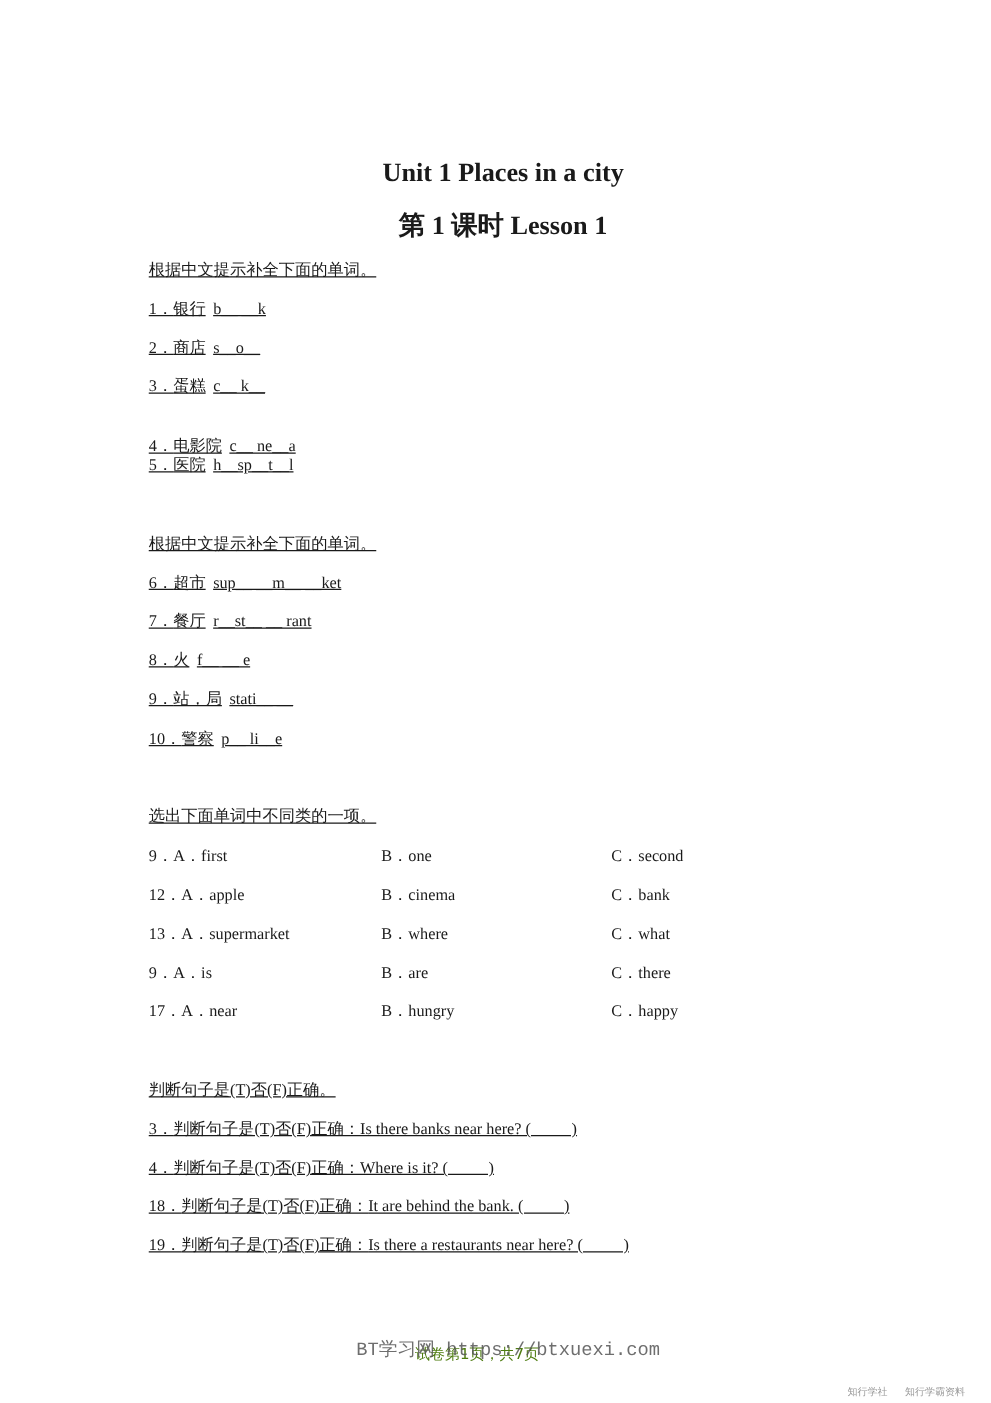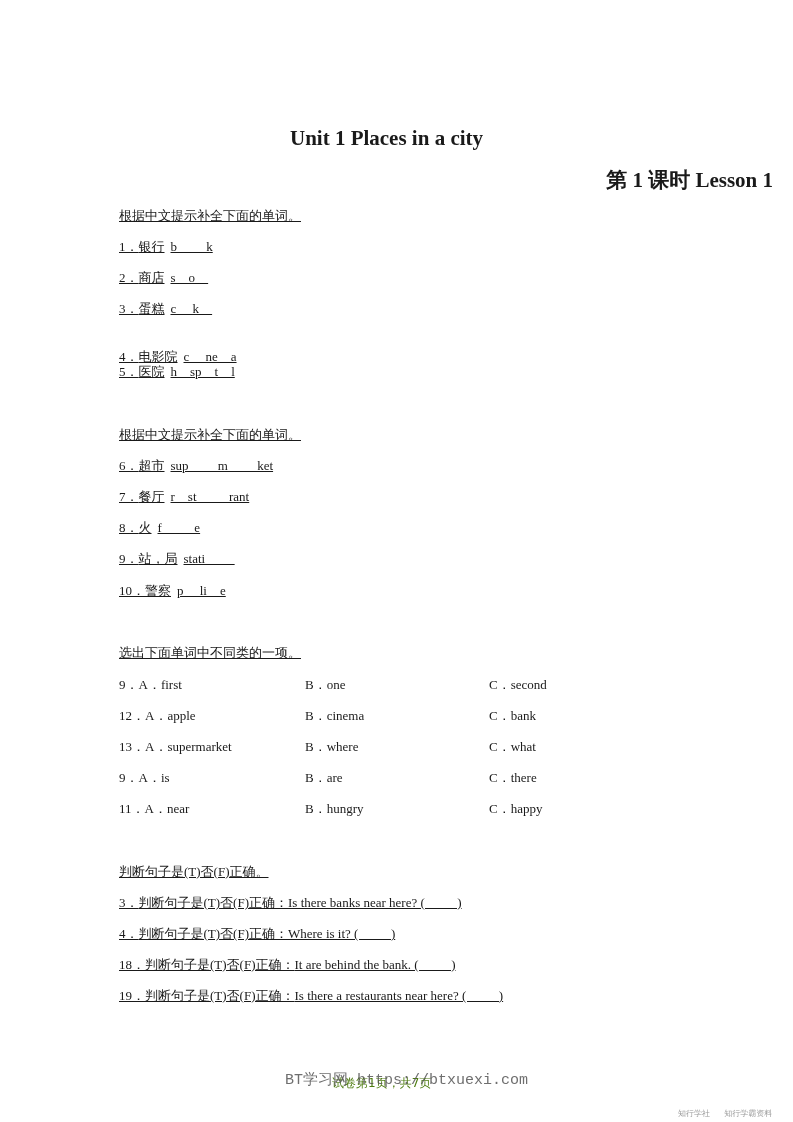--- a/index.html
+++ b/index.html
@@ -2,46 +2,46 @@
 <html><head>
   <meta charset="utf-8">
   <style>
     html, body { margin: 0; padding: 0; background: #ffffff; }
     body {
       width: 793px; height: 1122px; position: relative; overflow: hidden;
       font-family: "Liberation Serif", "DejaVu Serif", serif;
       color: #1a1a1a;
     }
     .title {
-      position: absolute; left: 0; width: 773px; text-align: center;
+      position: absolute; left: 16px; width: 773px; text-align: center;
       font-weight: bold; font-size: 21px; line-height: 26px;
     }
     .t1 { top: 125px; }
-    .t2 { top: 167px; text-align: right; }
+    .t2 { top: 167px; }
     .line {
       position: absolute; left: 119px; font-size: 13px; line-height: 16px;
       white-space: pre;
       text-decoration: underline;
     }
     .zh { margin-right: 6px; }
     .col { position: absolute; font-size: 13px; line-height: 16px; white-space: pre; }
     .colA { left: 119px; }
     .colB { left: 305px; }
     .colC { left: 489px; }
     .footer-page {
       position: absolute; top: 1075px; left: 332px; font-size: 12px; color: #4d7c0f;
       font-family: "DejaVu Sans", sans-serif; letter-spacing: 0px;
     }
     .watermark {
       position: absolute; top: 1070px; left: 285px; font-size: 15px; color: #555;
       font-family: Liberation Mono, monospace; opacity: 0.85;
     }
     .corner-logos {
       position: absolute; top: 1108px; left: 678px; font-size: 8px; color: #999;
-      font-family: Liberation Sans, sans-serif;
+      font-family: Liberation Serif, serif;
     }
     .corner-logos span { margin-right: 12px; }
   </style>
 </head>
 <body>
 
 <div class="title t1">Unit 1 Places in a city</div>
 <div class="title t2">第 1 课时  Lesson 1</div>
 
 <div class="line" style="top:208px">根据中文提示补全下面的单词。</div>
@@ -74,21 +74,21 @@
   <div class="col colA" style="top:739px"><span>13．</span><span>A．supermarket</span></div>
   <div class="col colB" style="top:739px">B．where</div>
   <div class="col colC" style="top:739px">C．what</div>
 </div>
 <div>
   <div class="col colA" style="top:770px"><span>9．</span><span>A．is</span></div>
   <div class="col colB" style="top:770px">B．are</div>
   <div class="col colC" style="top:770px">C．there</div>
 </div>
 <div>
-  <div class="col colA" style="top:801px"><span>11．</span><span>A．near</span></div>
+  <div class="col colA" style="top:801px"><span>17．</span><span>A．near</span></div>
   <div class="col colB" style="top:801px">B．hungry</div>
   <div class="col colC" style="top:801px">C．happy</div>
 </div>
 
 <div class="line" style="top:864px">判断句子是(T)否(F)正确。</div>
 <div class="line" style="top:895px"><span>3．</span><span>判断句子是(T)否(F)正确：</span><span>Is there banks near here? (          )</span></div>
 <div class="line" style="top:926px"><span>4．</span><span>判断句子是(T)否(F)正确：</span><span>Where is it? (          )</span></div>
 <div class="line" style="top:957px"><span>18．</span><span>判断句子是(T)否(F)正确：</span><span>It are behind the bank. (          )</span></div>
 <div class="line" style="top:988px"><span>19．</span><span>判断句子是(T)否(F)正确：</span><span>Is there a restaurants near here? (          )</span></div>
 

